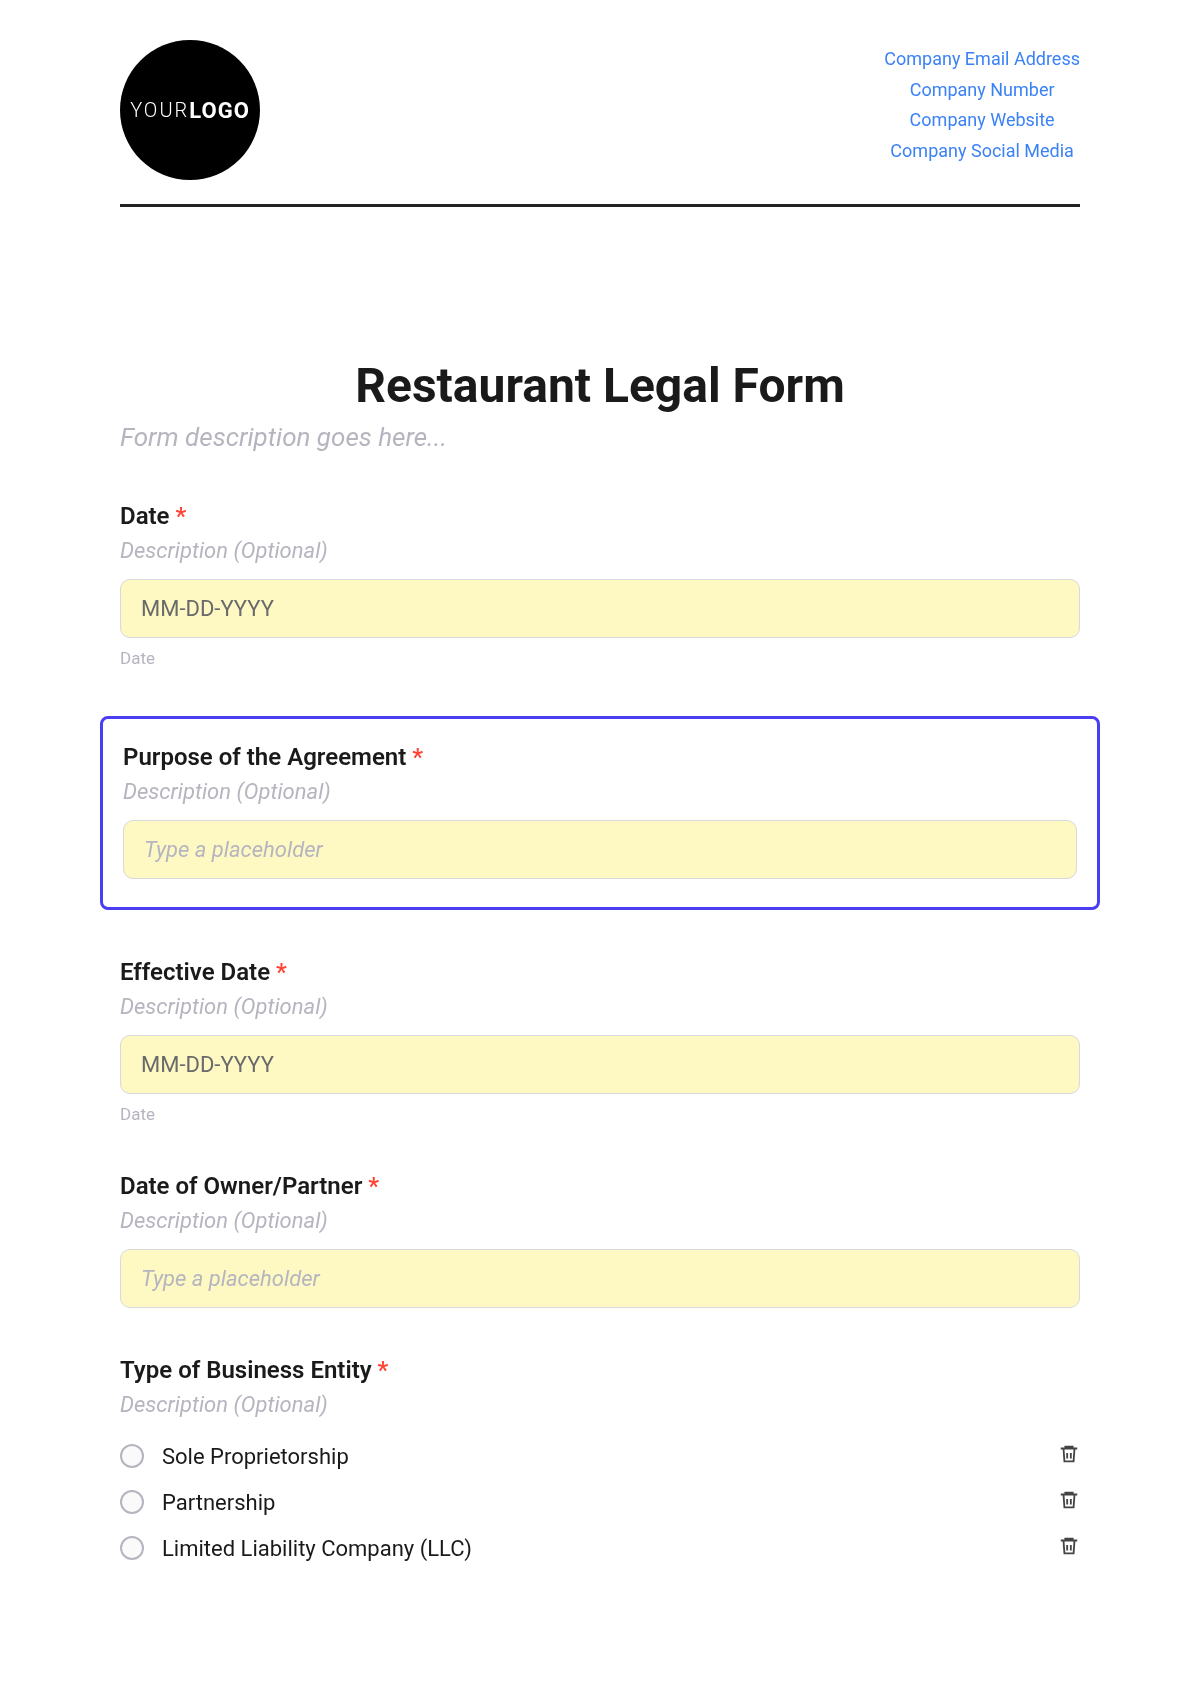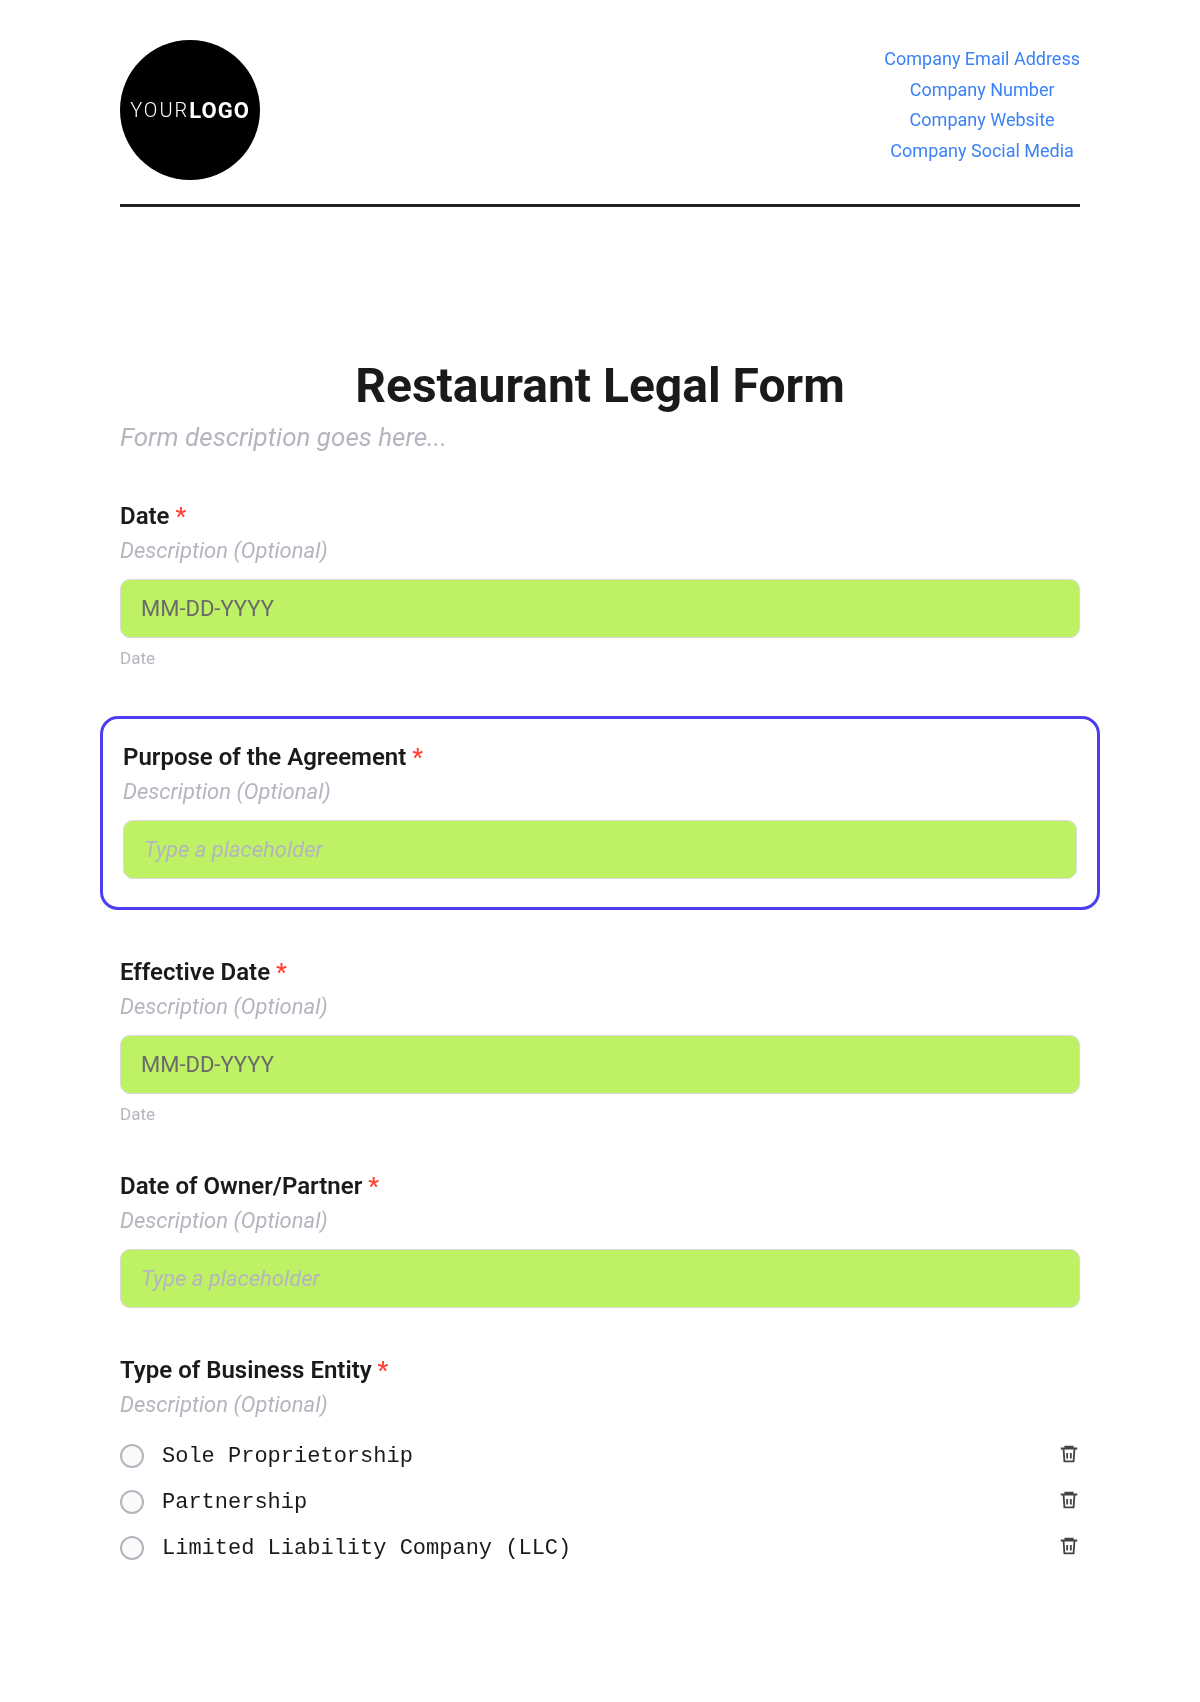--- a/index.html
+++ b/index.html
@@ -49,21 +49,21 @@
     font-style: italic;
     font-size: 26px;
     margin-bottom: 50px;
   }
   .field-block {
     margin-bottom: 48px;
     padding: 0;
   }
   .field-block.active {
     border: 3px solid #4a3ef0;
-    border-radius: 18px;
+    border-radius: 8px;
     padding: 24px 20px 28px 20px;
     margin-left: -20px;
     margin-right: -20px;
   }
   .field-label {
     font-size: 24px;
     font-weight: 600;
     color: #1a1a1a;
     margin-bottom: 8px;
   }
@@ -74,36 +74,35 @@
     font-size: 22px;
     margin-bottom: 16px;
   }
   .text-input {
     width: 100%;
     border: 1px solid #d8d8df;
     border-radius: 10px;
     padding: 16px 20px;
     font-size: 22px;
     color: #6a6a6a;
-    background: #bef264;
+    background: #fef9c3;
     font-family: inherit;
   }
   .text-input::placeholder { color: #b5b5c0; font-style: italic; }
   .date-input::placeholder { color: #6a6a6a; font-style: normal; }
   .field-caption {
     color: #b5b5c0;
     font-size: 17px;
     margin-top: 10px;
   }
   .radio-row {
     display: flex;
     align-items: center;
     justify-content: space-between;
     padding: 10px 0;
-    font-family: Liberation Mono, monospace;
   }
   .radio-left {
     display: flex;
     align-items: center;
     gap: 18px;
   }
   .radio-circle {
     width: 24px; height: 24px;
     border: 2px solid #b5b5c0;
     border-radius: 50%;

